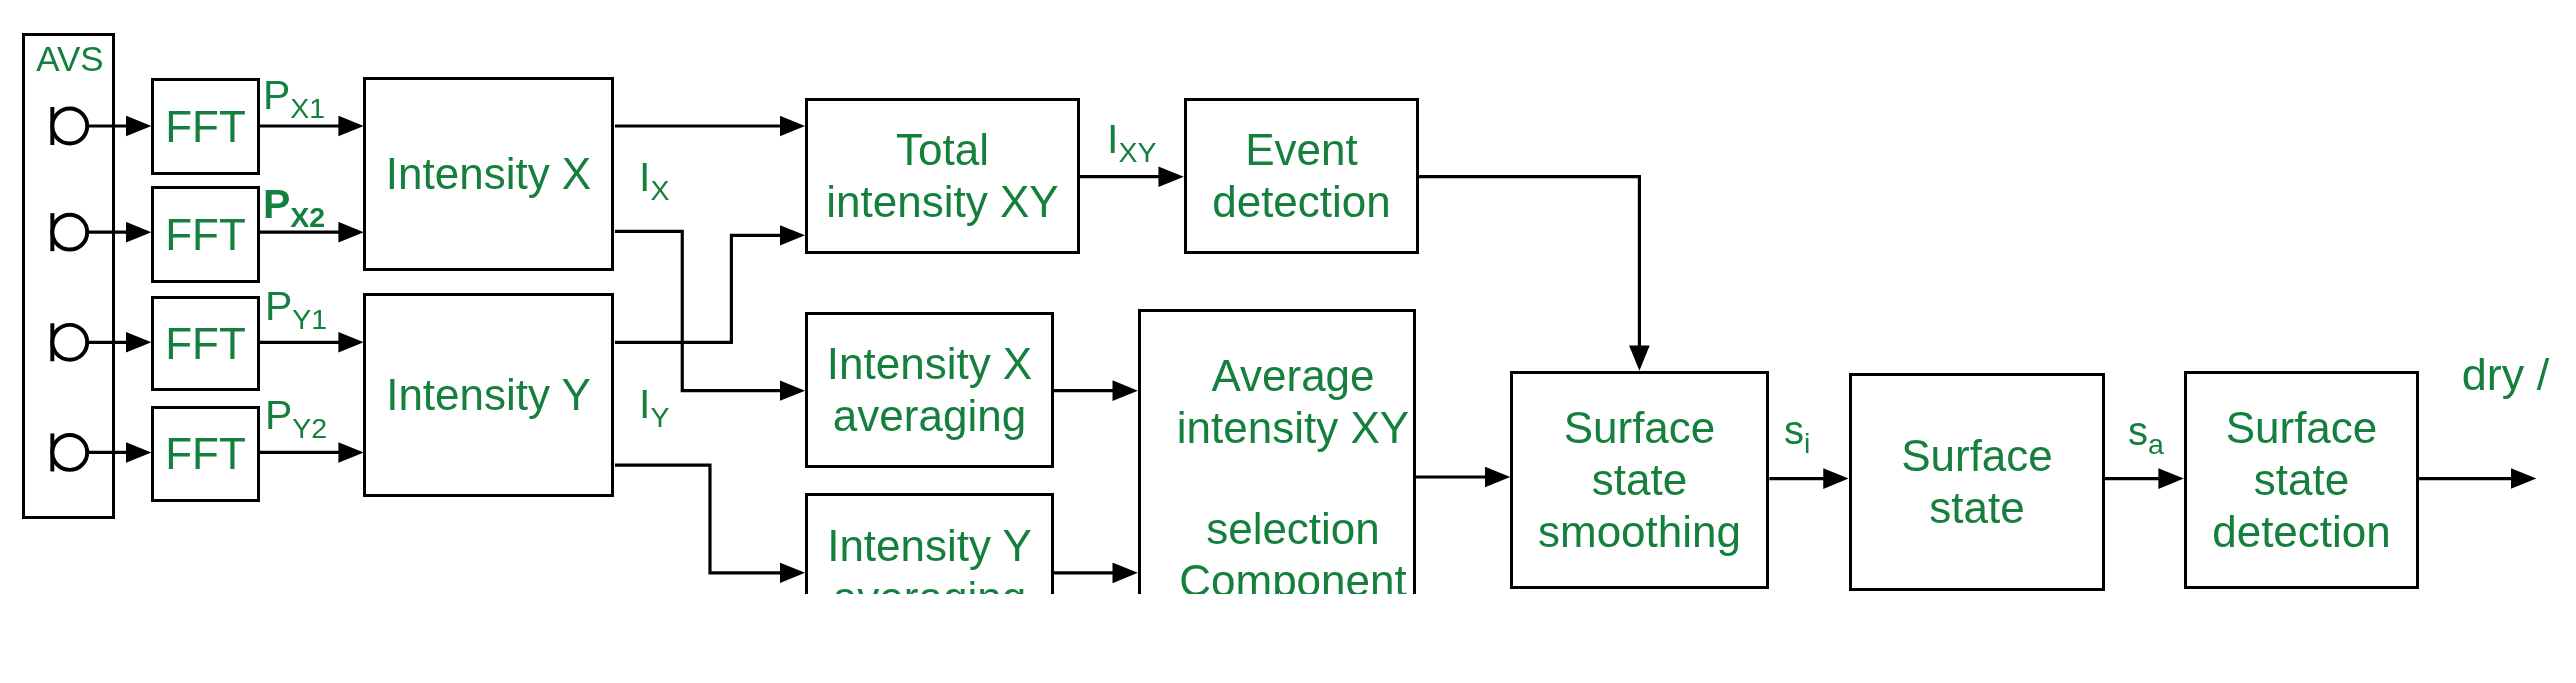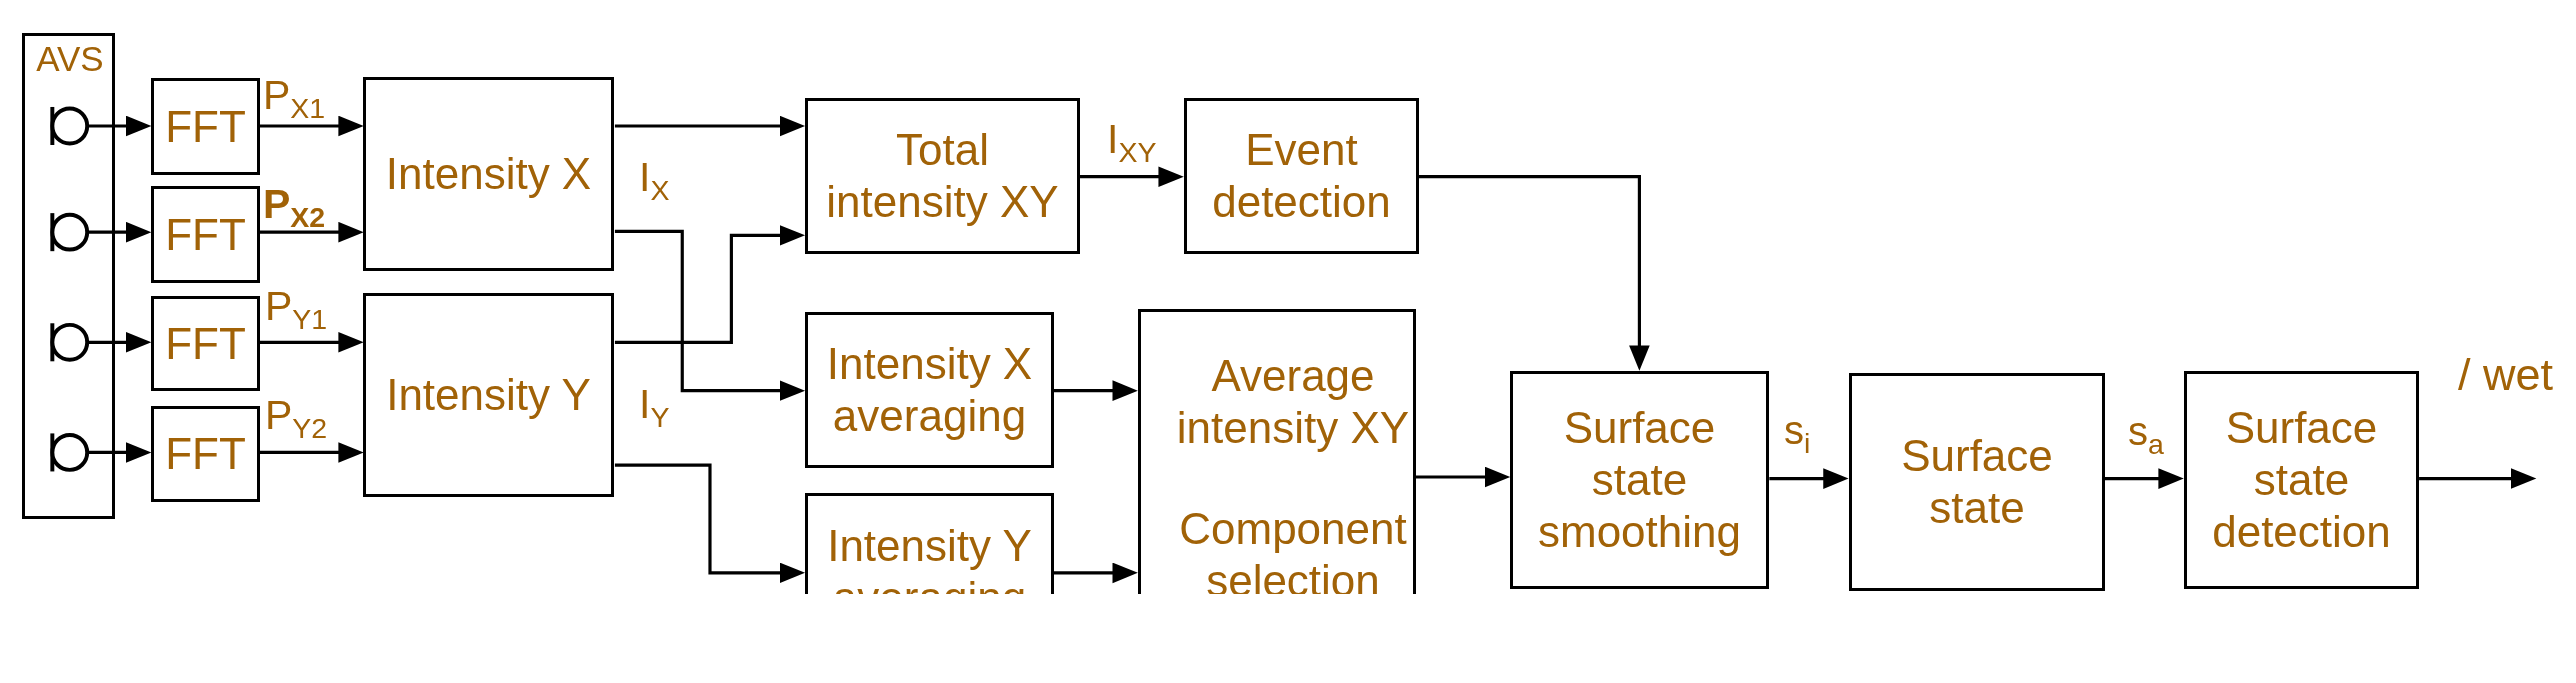--- a/index.html
+++ b/index.html
@@ -1,21 +1,21 @@
 <!DOCTYPE html>
 <html style="font-size:12.7px"><head>
 <meta charset="utf-8">
 <style>
   html,body{margin:0;padding:0;background:#ffffff;}
   #diagram{
     position:relative;
     width:2576px;height:594px;
     background:#ffffff;
     font-family:"Liberation Sans","DejaVu Sans",sans-serif;
-    color:#a16207;
+    color:#15803d;
     overflow:hidden;
   }
   .box{
     position:absolute;
     box-sizing:border-box;
     border:3.2px solid #000;
     background:#ffffff;
     display:flex;
     flex-direction:column;
     align-items:center;
@@ -90,22 +90,22 @@
     <span class="ln">Intensity Y</span>
     <span class="ln">averaging</span>
   </div>
 
   <div class="box" style="left:1138px;top:309px;width:278px;height:339px;">
     <span class="group">
       <span class="ln">Average</span>
       <span class="ln">intensity XY</span>
     </span>
     <span class="group">
+      <span class="ln">selection</span>
       <span class="ln">Component</span>
-      <span class="ln">selection</span>
     </span>
   </div>
 
   <div class="box" style="left:1510px;top:371px;width:259px;height:218px;">
     <span class="ln">Surface</span>
     <span class="ln">state</span>
     <span class="ln">smoothing</span>
   </div>
   <div class="box" style="left:1849px;top:373px;width:256px;height:218px;">
     <span class="ln">Surface</span>
@@ -121,21 +121,21 @@
   <div class="sig" style="left:263px;top:182px;font-weight:bold;"><span>P</span><sub>X2</sub></div>
   <div class="sig" style="left:265px;top:284px;"><span>P</span><sub>Y1</sub></div>
   <div class="sig" style="left:265px;top:393px;"><span>P</span><sub>Y2</sub></div>
   <div class="sig" style="left:639px;top:155px;"><span>I</span><sub>X</sub></div>
   <div class="sig" style="left:639px;top:382px;"><span>I</span><sub>Y</sub></div>
   <div class="sig" style="left:1107px;top:117px;"><span>I</span><sub>XY</sub></div>
   <div class="sig small" style="left:1784px;top:408px;"><span>s</span><sub>i</sub></div>
   <div class="sig small" style="left:2128px;top:409px;"><span>s</span><sub>a</sub></div>
 
   <div class="outlabel" style="left:2442px;top:347px;width:127px;">
-    <span style="display:block;">/ wet</span>
+    <span style="display:block;">dry /</span>
   </div>
 
   <svg class="wires" width="2576" height="683" viewBox="0 0 3249 862">
     <defs>
       <marker id="arr" markerUnits="userSpaceOnUse" markerWidth="36" markerHeight="28" refX="24" refY="13" orient="auto">
         <path d="M0,0 L32,13 L0,26 Z" fill="#000"></path>
       </marker>
     </defs>
 
     <g class="mic">

